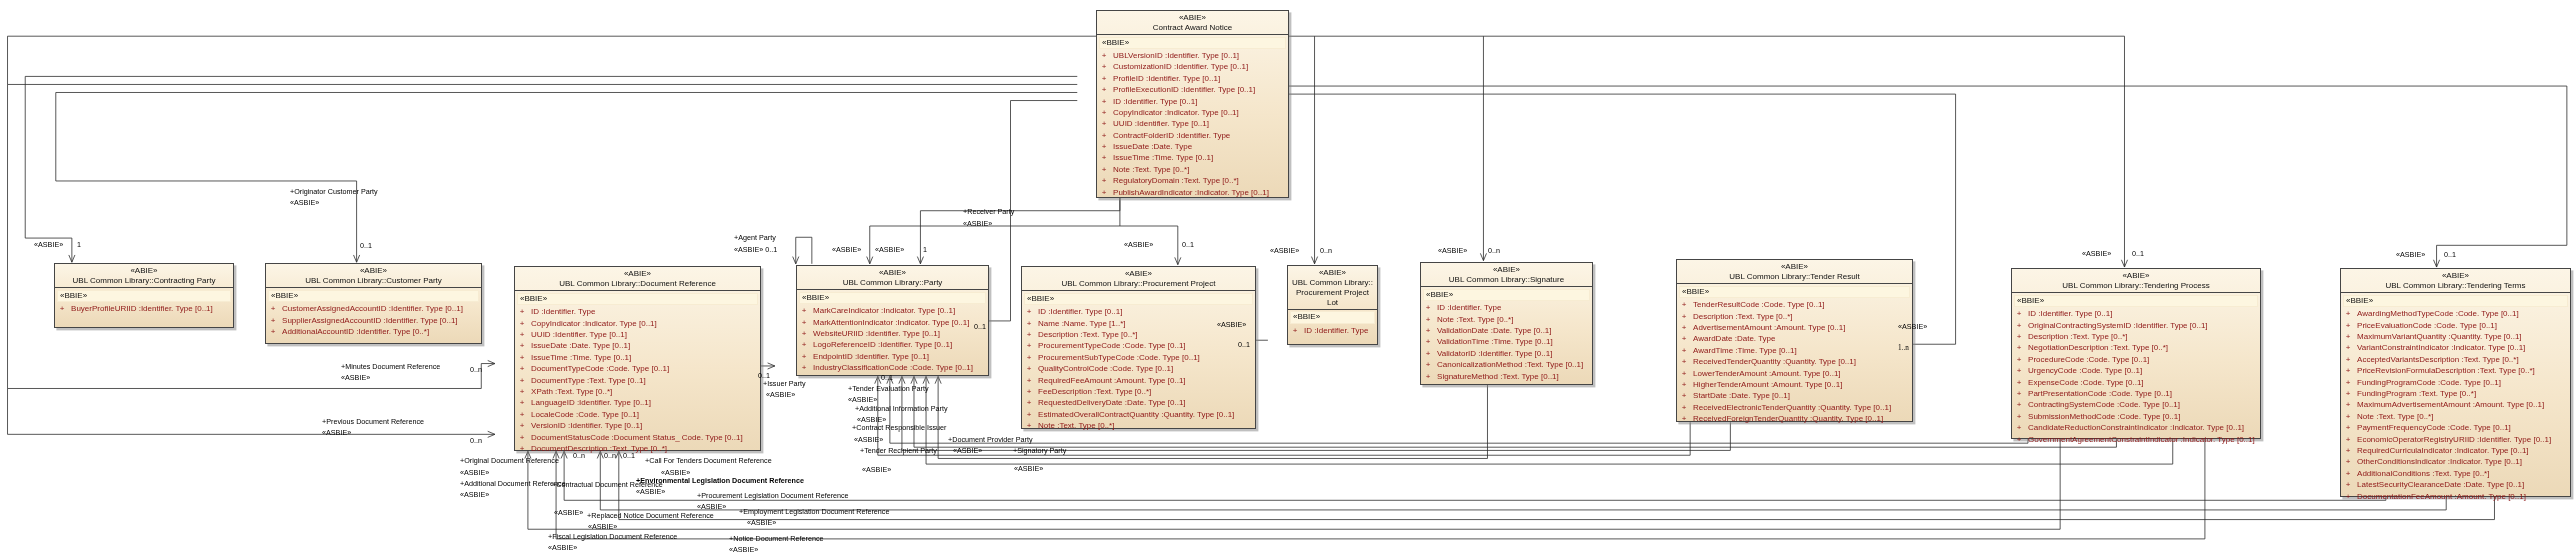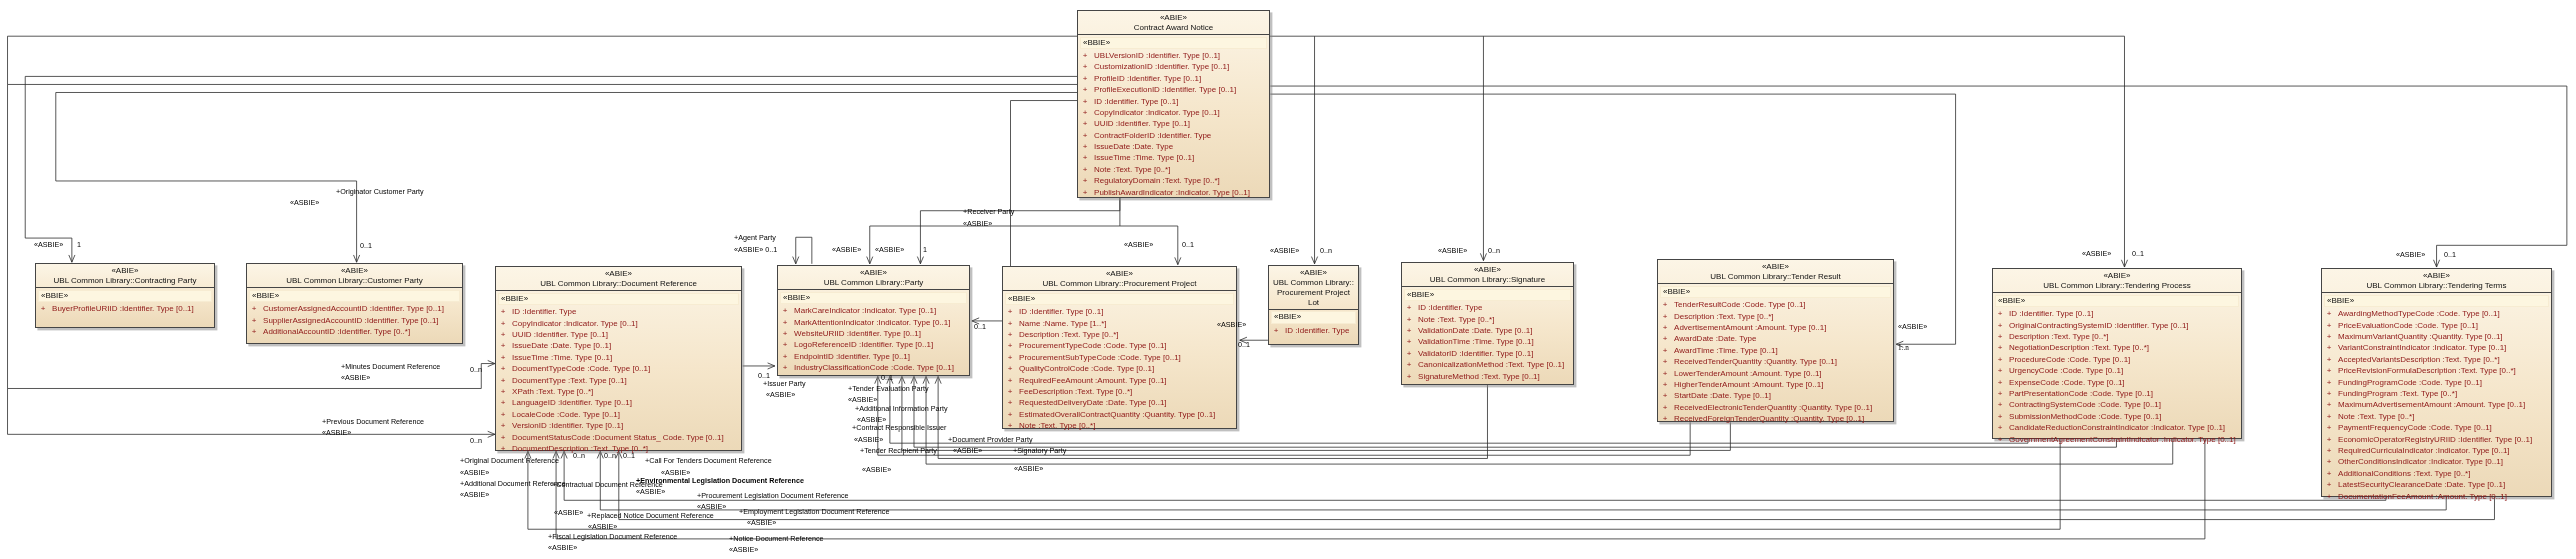--- a/index.html
+++ b/index.html
@@ -6,20 +6,21 @@
   #diagram-canvas{
     position:relative;width:2576px;height:559px;background:#ffffff;overflow:hidden;
     font-family:"Liberation Sans",sans-serif;
   }
   #connector-layer{position:absolute;left:0;top:0;z-index:1;}
   .uml-class{
     position:absolute;z-index:2;box-sizing:border-box;
     background:linear-gradient(180deg,#fcf5e6 0%,#f5e6cb 55%,#ecd9b8 100%);
     border:0.8px solid #454545;
     box-shadow:2.4px 2.4px 0 rgba(130,130,130,.5);
+    margin-left:19px;
   }
   .uml-title{text-align:center;padding:2.4px 1.6px 1.6px 1.6px;border-bottom:0.8px solid #454545;color:#101010;}
   .uml-stereo{font-size:8px;line-height:9.7px;}
   .uml-cname{font-size:8px;line-height:9.7px;text-align:center;}
   .uml-body{padding:1.6px 1.6px 0 1.6px;}
   .uml-bbie{background:#fdf6e0;border:0.8px solid #f7ecd2;font-size:8px;line-height:10.5px;
     padding:0 2.4px;color:#101010;margin-bottom:0.8px;}
   .uml-attr{font-size:8px;height:11.4px;line-height:11.4px;color:#8e1616;
     white-space:nowrap;overflow:hidden;padding-left:3.2px;}
   .uml-attr .plus{display:inline-block;width:11.3px;}
@@ -277,21 +278,21 @@
         <div class="uml-attr"><span class="plus">+</span><span>EconomicOperatorRegistryURIID  :Identifier. Type [0..1]</span></div>
         <div class="uml-attr"><span class="plus">+</span><span>RequiredCurriculaIndicator  :Indicator. Type [0..1]</span></div>
         <div class="uml-attr"><span class="plus">+</span><span>OtherConditionsIndicator  :Indicator. Type [0..1]</span></div>
         <div class="uml-attr"><span class="plus">+</span><span>AdditionalConditions  :Text. Type [0..*]</span></div>
         <div class="uml-attr"><span class="plus">+</span><span>LatestSecurityClearanceDate  :Date. Type [0..1]</span></div>
         <div class="uml-attr"><span class="plus">+</span><span>DocumentationFeeAmount  :Amount. Type [0..1]</span></div>
       </div>
     </div>
     <div class="elabel" style="left: 34px; top: 241px;">«ASBIE»</div>
     <div class="elabel" style="left: 77px; top: 241px;">1</div>
-    <div class="elabel" style="left: 290px; top: 188px; margin-left: 46px;">+Originator Customer Party</div>
+    <div class="elabel" style="left: 290px; top: 188px;">+Originator Customer Party</div>
     <div class="elabel" style="left: 290px; top: 199px;">«ASBIE»</div>
     <div class="elabel" style="left: 360px; top: 242px;">0..1</div>
     <div class="elabel" style="left: 341px; top: 363px;">+Minutes Document Reference</div>
     <div class="elabel" style="left: 341px; top: 374px;">«ASBIE»</div>
     <div class="elabel" style="left: 470px; top: 366px;">0..n</div>
     <div class="elabel" style="left: 322px; top: 418px;">+Previous Document Reference</div>
     <div class="elabel" style="left: 322px; top: 429px;">«ASBIE»</div>
     <div class="elabel" style="left: 470px; top: 437px;">0..n</div>
     <div class="elabel" style="left: 1124px; top: 241px;">«ASBIE»</div>
     <div class="elabel" style="left: 1182px; top: 241px;">0..1</div>

